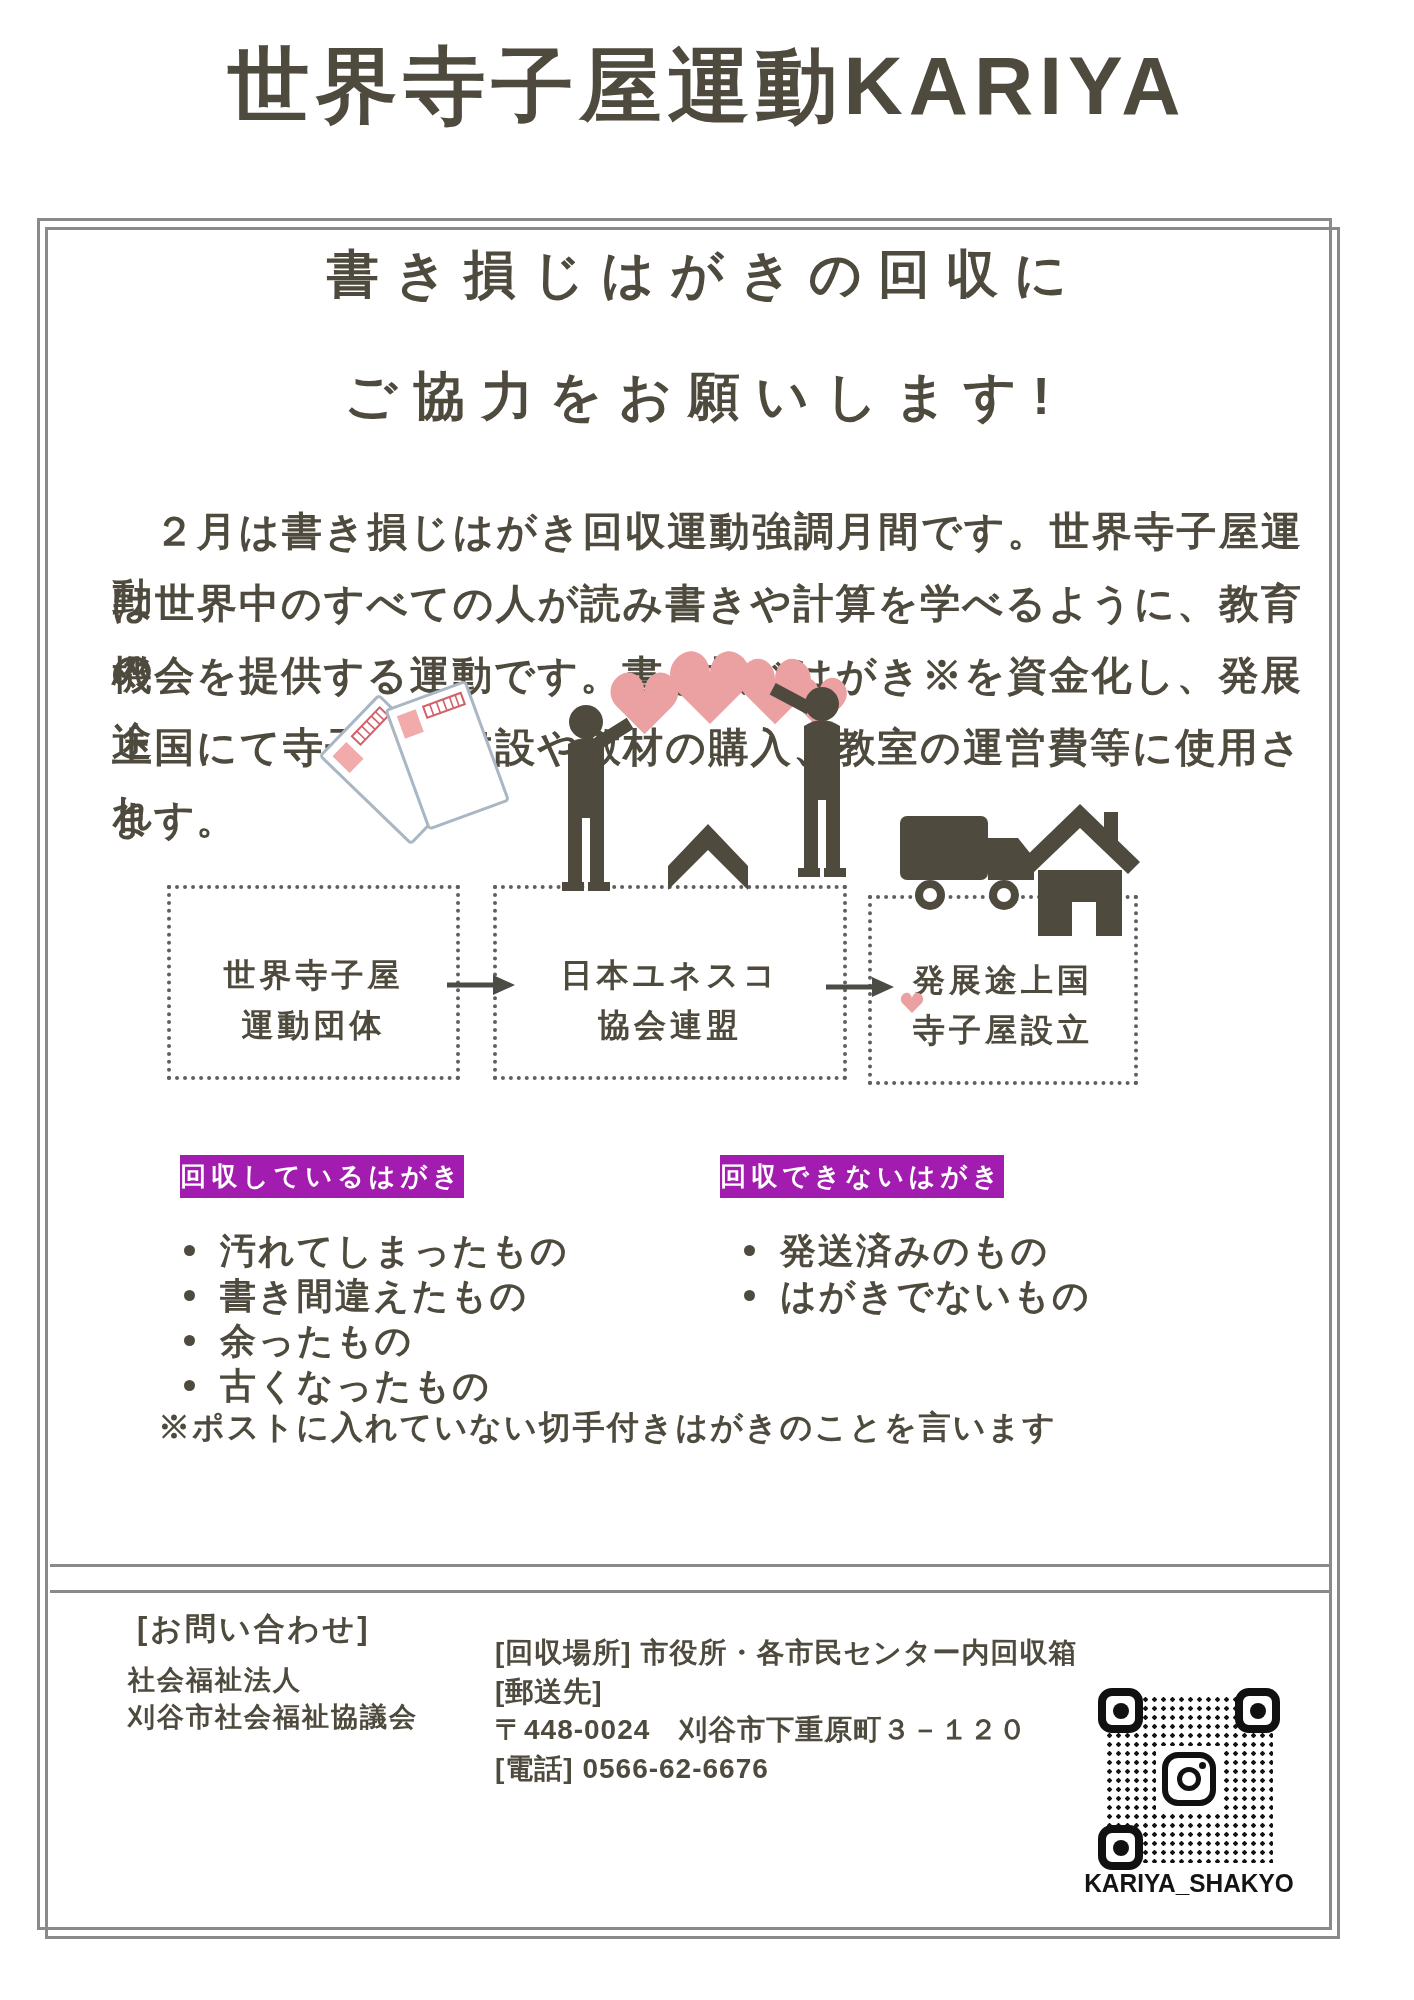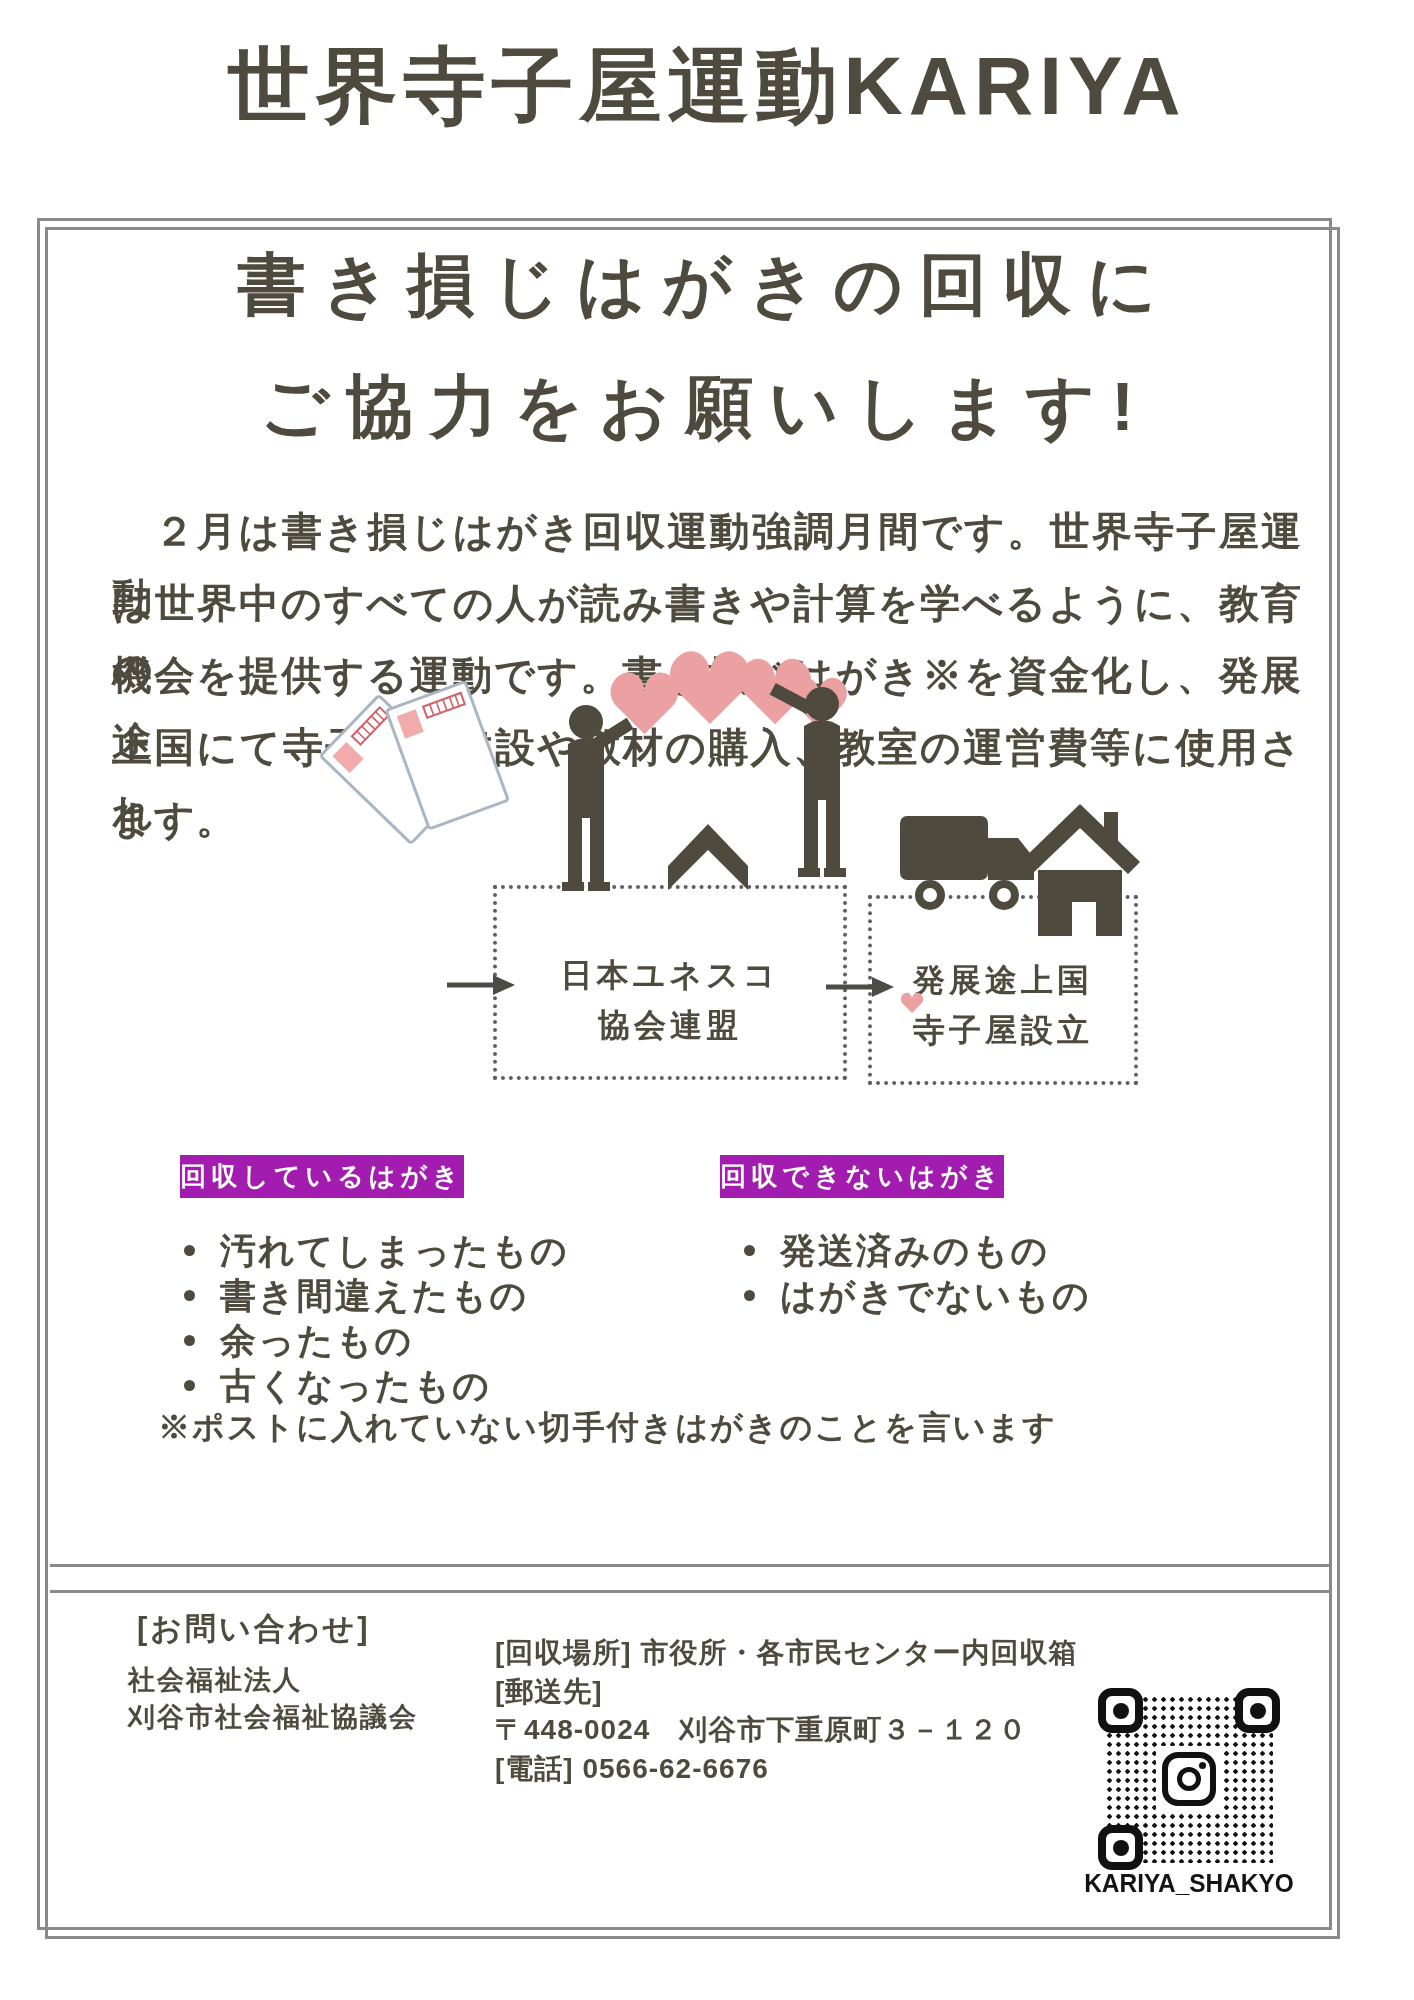--- a/index.html
+++ b/index.html
@@ -12,21 +12,21 @@
     position:absolute; top:32px; left:0; width:100%; text-align:center;
     font-size:82px; font-weight:800; letter-spacing:6px; color:#4e4a3d; white-space:nowrap;
   }
   
   .frame { position:absolute; border:3px solid #8a8a8a; box-sizing:border-box; background:transparent; }
   .frame-a { left:37px;  top:218px; width:1295px; height:1712px; }
   .frame-b { left:45px;  top:227px; width:1295px; height:1712px; }
   
   .headline {
     position:absolute; left:60px; width:1290px; text-align:center;
-    font-weight:800; font-size:68px; letter-spacing:16px; white-space:nowrap;
+    font-weight:800; font-size:52px; letter-spacing:16px; white-space:nowrap;
   }
   .headline-1 { top:240px; }
   .headline-2 { top:362px; }
   
   .intro { position:absolute; left:112px; top:498px; width:1190px; font-size:40px; font-weight:700; }
   .intro-line { height:72px; line-height:66px; text-align:justify; text-align-last:justify; letter-spacing:1px; }
   .intro-line.last { text-align:left; text-align-last:left; }
   
   .flow-box { position:absolute; border:4px dotted #5f5f5f; box-sizing:border-box; }
   .flow-box-1 { left:167px; top:885px; width:293px; height:195px; }
@@ -96,20 +96,26 @@
   <div class="headline headline-2">ご協力をお願いします!</div>
 
   <div class="intro">
     <div class="intro-line">　２月は書き損じはがき回収運動強調月間です。世界寺子屋運動</div>
     <div class="intro-line">は世界中のすべての人が読み書きや計算を学べるように、教育の</div>
     <div class="intro-line">機会を提供する運動です。書き損じはがき※を資金化し、発展途</div>
     <div class="intro-line">上国にて寺子屋の建設や教材の購入、教室の運営費等に使用され</div>
     <div class="intro-line last">ます。</div>
   </div>
 
+  <div class="flow-box flow-box-1">
+    <div class="flow-label">
+      <span>世界寺子屋</span><br>
+      <span>運動団体</span>
+    </div>
+  </div>
   <div class="flow-box flow-box-2">
     <div class="flow-label">
       <span>日本ユネスコ</span><br>
       <span>協会連盟</span>
     </div>
   </div>
   <div class="flow-box flow-box-3">
     <div class="flow-label">
       <span>発展途上国</span><br>
       <span>寺子屋設立</span>

